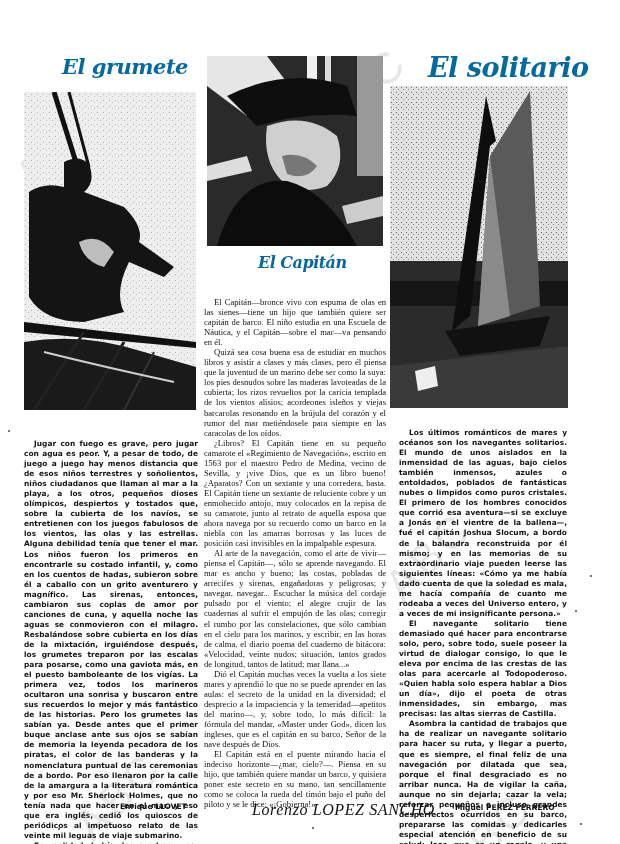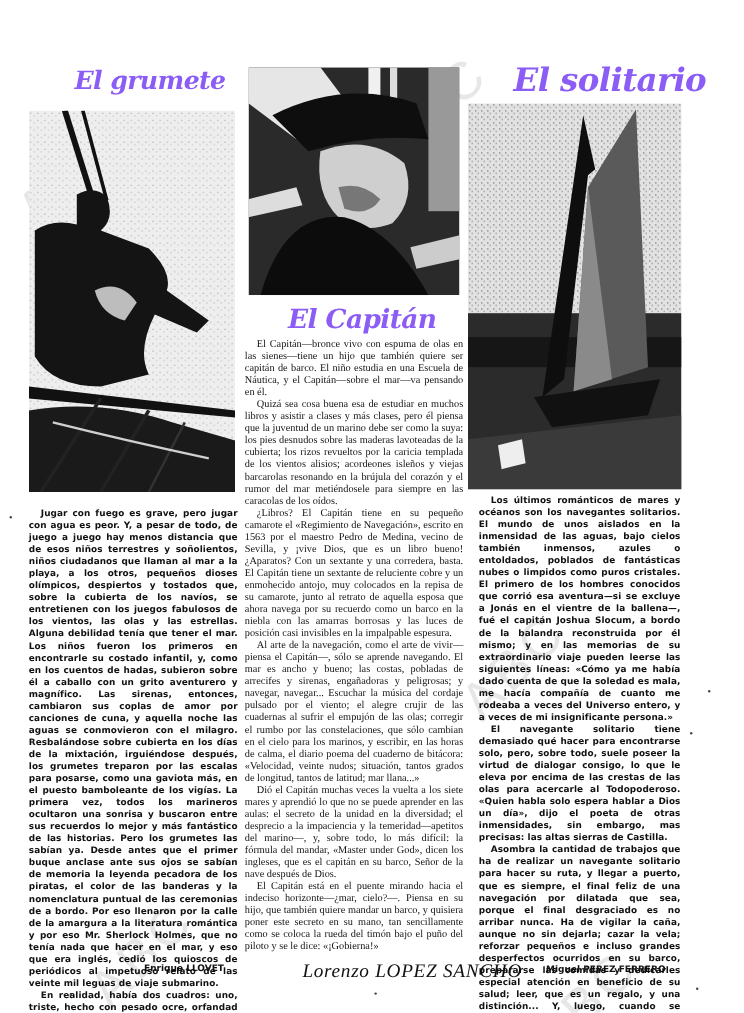--- a/index.html
+++ b/index.html
@@ -5,31 +5,31 @@
   html, body { margin: 0; padding: 0; }
   body {
     width: 620px; height: 844px; position: relative; overflow: hidden;
     background: #ffffff; color: #111;
     font-family: "Liberation Serif", serif;
   }
   .headline {
     position: absolute;
     font-family: "DejaVu Serif", serif;
     font-style: italic; font-weight: bold;
-    color: #8b5cf6; letter-spacing: -0.5px;
+    color: #0369a1; letter-spacing: -0.5px;
     white-space: nowrap;
   }
   .photo {
     position: absolute; overflow: hidden;
   }
   .photo svg { display: block; width: 100%; height: 100%; }
   .col {
     position: absolute;
     font-size: 8.2px; line-height: 10.1px;
-    text-align: justify; hyphens: auto;
+    text-align: justify; hyphens: auto; margin-top: 16px;
   }
   .col p { margin: 0; text-indent: 10px; }
   .col.sans { font-family: "DejaVu Sans", sans-serif; font-weight: bold; font-size: 7.4px; line-height: 10.05px; letter-spacing: 0.05px; }
   .col.serif { font-family: "Liberation Serif", serif; font-size: 8.6px; line-height: 10.05px; }
   .byline {
     position: absolute; font-weight: bold; white-space: nowrap;
   }
   .byline.sans { font-family: "DejaVu Sans", sans-serif; font-size: 7.5px; text-align: center; }
   .byline.serif { font-family: "Liberation Serif", serif; font-size: 16px; font-weight: normal; letter-spacing: 0.6px; font-style: italic; }
   .watermark {
@@ -90,21 +90,21 @@
     <rect x="118" y="0" width="6" height="30" fill="#ddd"></rect>
     <rect x="150" y="0" width="26" height="120" fill="#999"></rect>
     <path d="M20 40 Q80 10 140 30 L150 60 Q100 55 50 70 Z" fill="#0e0e0e"></path>
     <path d="M60 70 Q100 55 130 80 Q140 110 120 130 Q95 140 75 125 Q55 105 60 70 Z" fill="#cfcfcf"></path>
     <path d="M75 100 Q95 95 110 110 Q100 125 80 118 Z" fill="#777"></path>
     <path d="M10 190 Q30 120 80 125 Q120 135 150 190 Z" fill="#0c0c0c"></path>
     <path d="M0 110 L40 100 L45 115 L0 125 Z" fill="#ddd"></path>
     <path d="M135 150 L176 140 L176 160 L140 168 Z" fill="#ccc"></path>
   </svg>
 </div>
-<div class="headline" style="left:240px; top:253px; font-size:22px;">El Capitán</div>
+<div class="headline" style="left:258px; top:253px; font-size:16px;">El Capitán</div>
 
 <div class="col serif" style="left:204px; top:281px; width:182px;">
   <p>El Capitán—bronce vivo con espuma de olas en las sienes—tiene un hijo que también quiere ser capitán de barco. El niño estudia en una Escuela de Náutica, y el Capitán—sobre el mar—va pensando en él.</p>
   <p>Quizá sea cosa buena esa de estudiar en muchos libros y asistir a clases y más clases, pero él piensa que la juventud de un marino debe ser como la suya: los pies desnudos sobre las maderas lavoteadas de la cubierta; los rizos revueltos por la caricia templada de los vientos alisios; acordeones isleños y viejas barcarolas resonando en la brújula del corazón y el rumor del mar metiéndosele para siempre en las caracolas de los oídos.</p>
   <p>¿Libros? El Capitán tiene en su pequeño camarote el «Regimiento de Navegación», escrito en 1563 por el maestro Pedro de Medina, vecino de Sevilla, y ¡vive Dios, que es un libro bueno! ¿Aparatos? Con un sextante y una corredera, basta. El Capitán tiene un sextante de reluciente cobre y un enmohecido antojo, muy colocados en la repisa de su camarote, junto al retrato de aquella esposa que ahora navega por su recuerdo como un barco en la niebla con las amarras borrosas y las luces de posición casi invisibles en la impalpable espesura.</p>
   <p>Al arte de la navegación, como el arte de vivir—piensa el Capitán—, sólo se aprende navegando. El mar es ancho y bueno; las costas, pobladas de arrecifes y sirenas, engañadoras y peligrosas; y navegar, navegar... Escuchar la música del cordaje pulsado por el viento; el alegre crujir de las cuadernas al sufrir el empujón de las olas; corregir el rumbo por las constelaciones, que sólo cambian en el cielo para los marinos, y escribir, en las horas de calma, el diario poema del cuaderno de bitácora: «Velocidad, veinte nudos; situación, tantos grados de longitud, tantos de latitud; mar llana...»</p>
   <p>Dió el Capitán muchas veces la vuelta a los siete mares y aprendió lo que no se puede aprender en las aulas: el secreto de la unidad en la diversidad; el desprecio a la impaciencia y la temeridad—apetitos del marino—, y, sobre todo, lo más difícil: la fórmula del mandar, «Master under God», dicen los ingleses, que es el capitán en su barco, Señor de la nave después de Dios.</p>
   <p>El Capitán está en el puente mirando hacia el indeciso horizonte—¿mar, cielo?—. Piensa en su hijo, que también quiere mandar un barco, y quisiera poner este secreto en su mano, tan sencillamente como se coloca la rueda del timón bajo el puño del piloto y se le dice: «¡Gobierna!»</p>
 </div>
 <div class="byline serif" style="left:252px; top:801px;">Lorenzo LOPEZ SANCHO</div>

